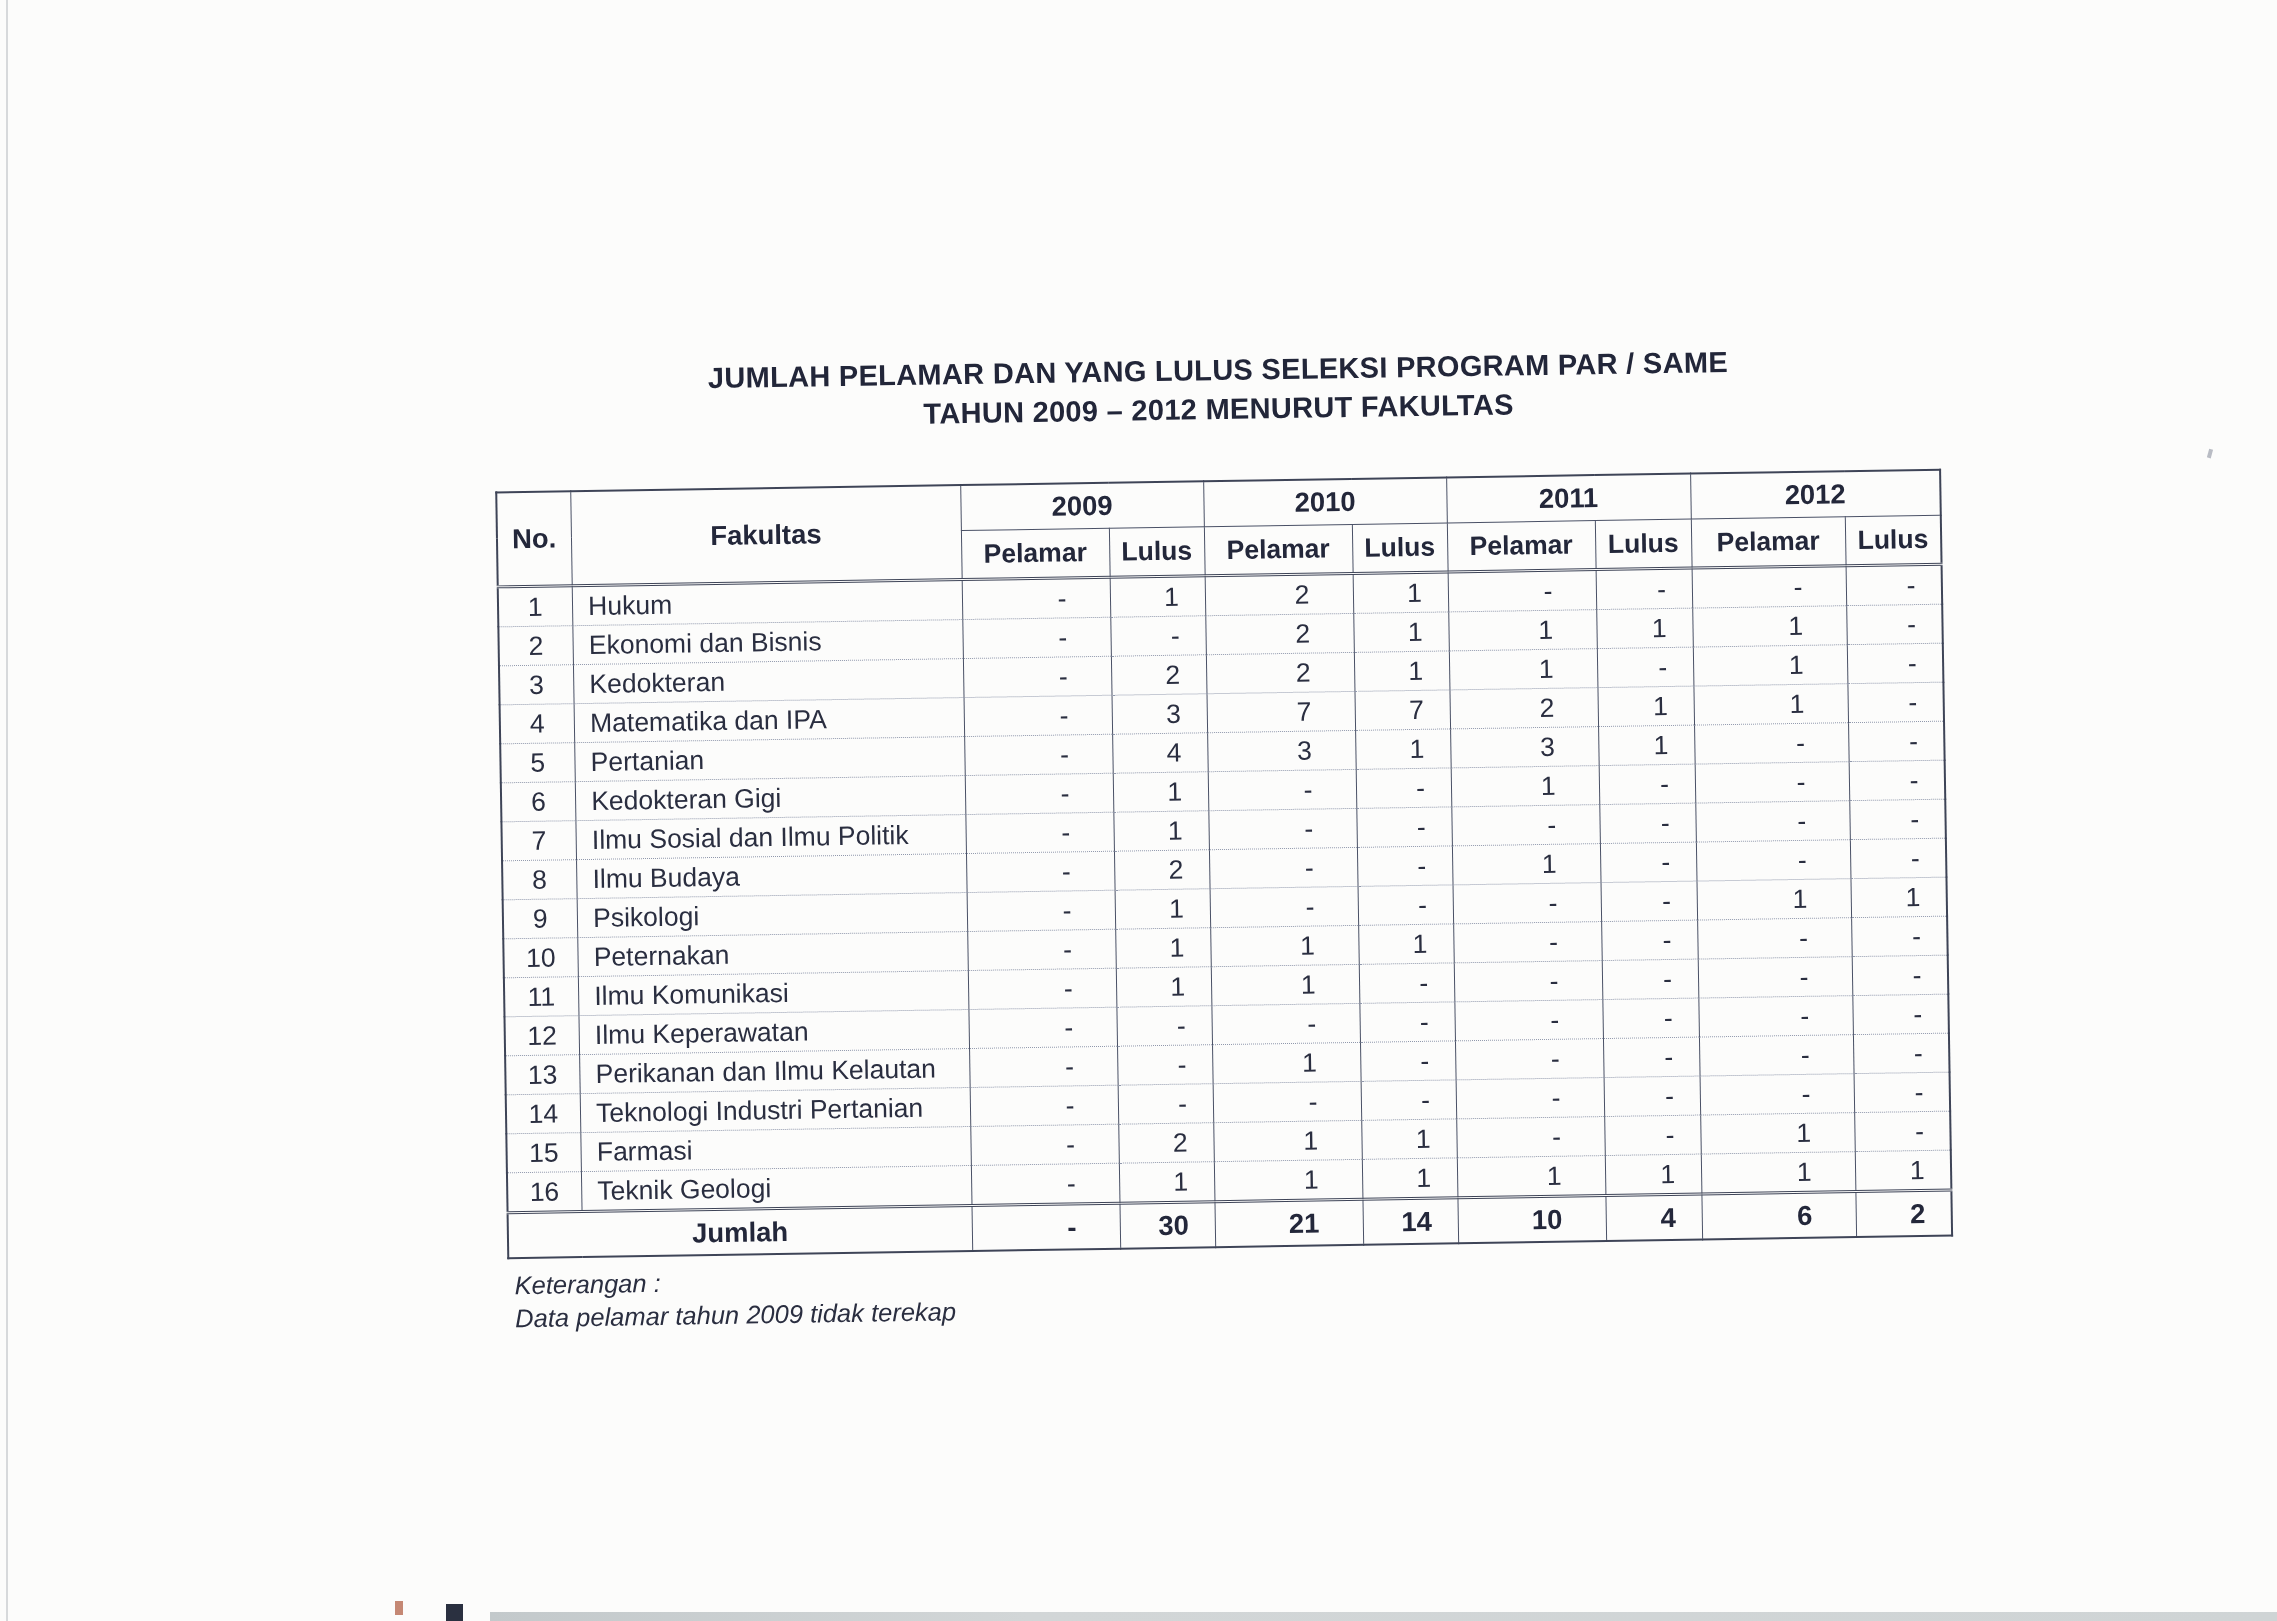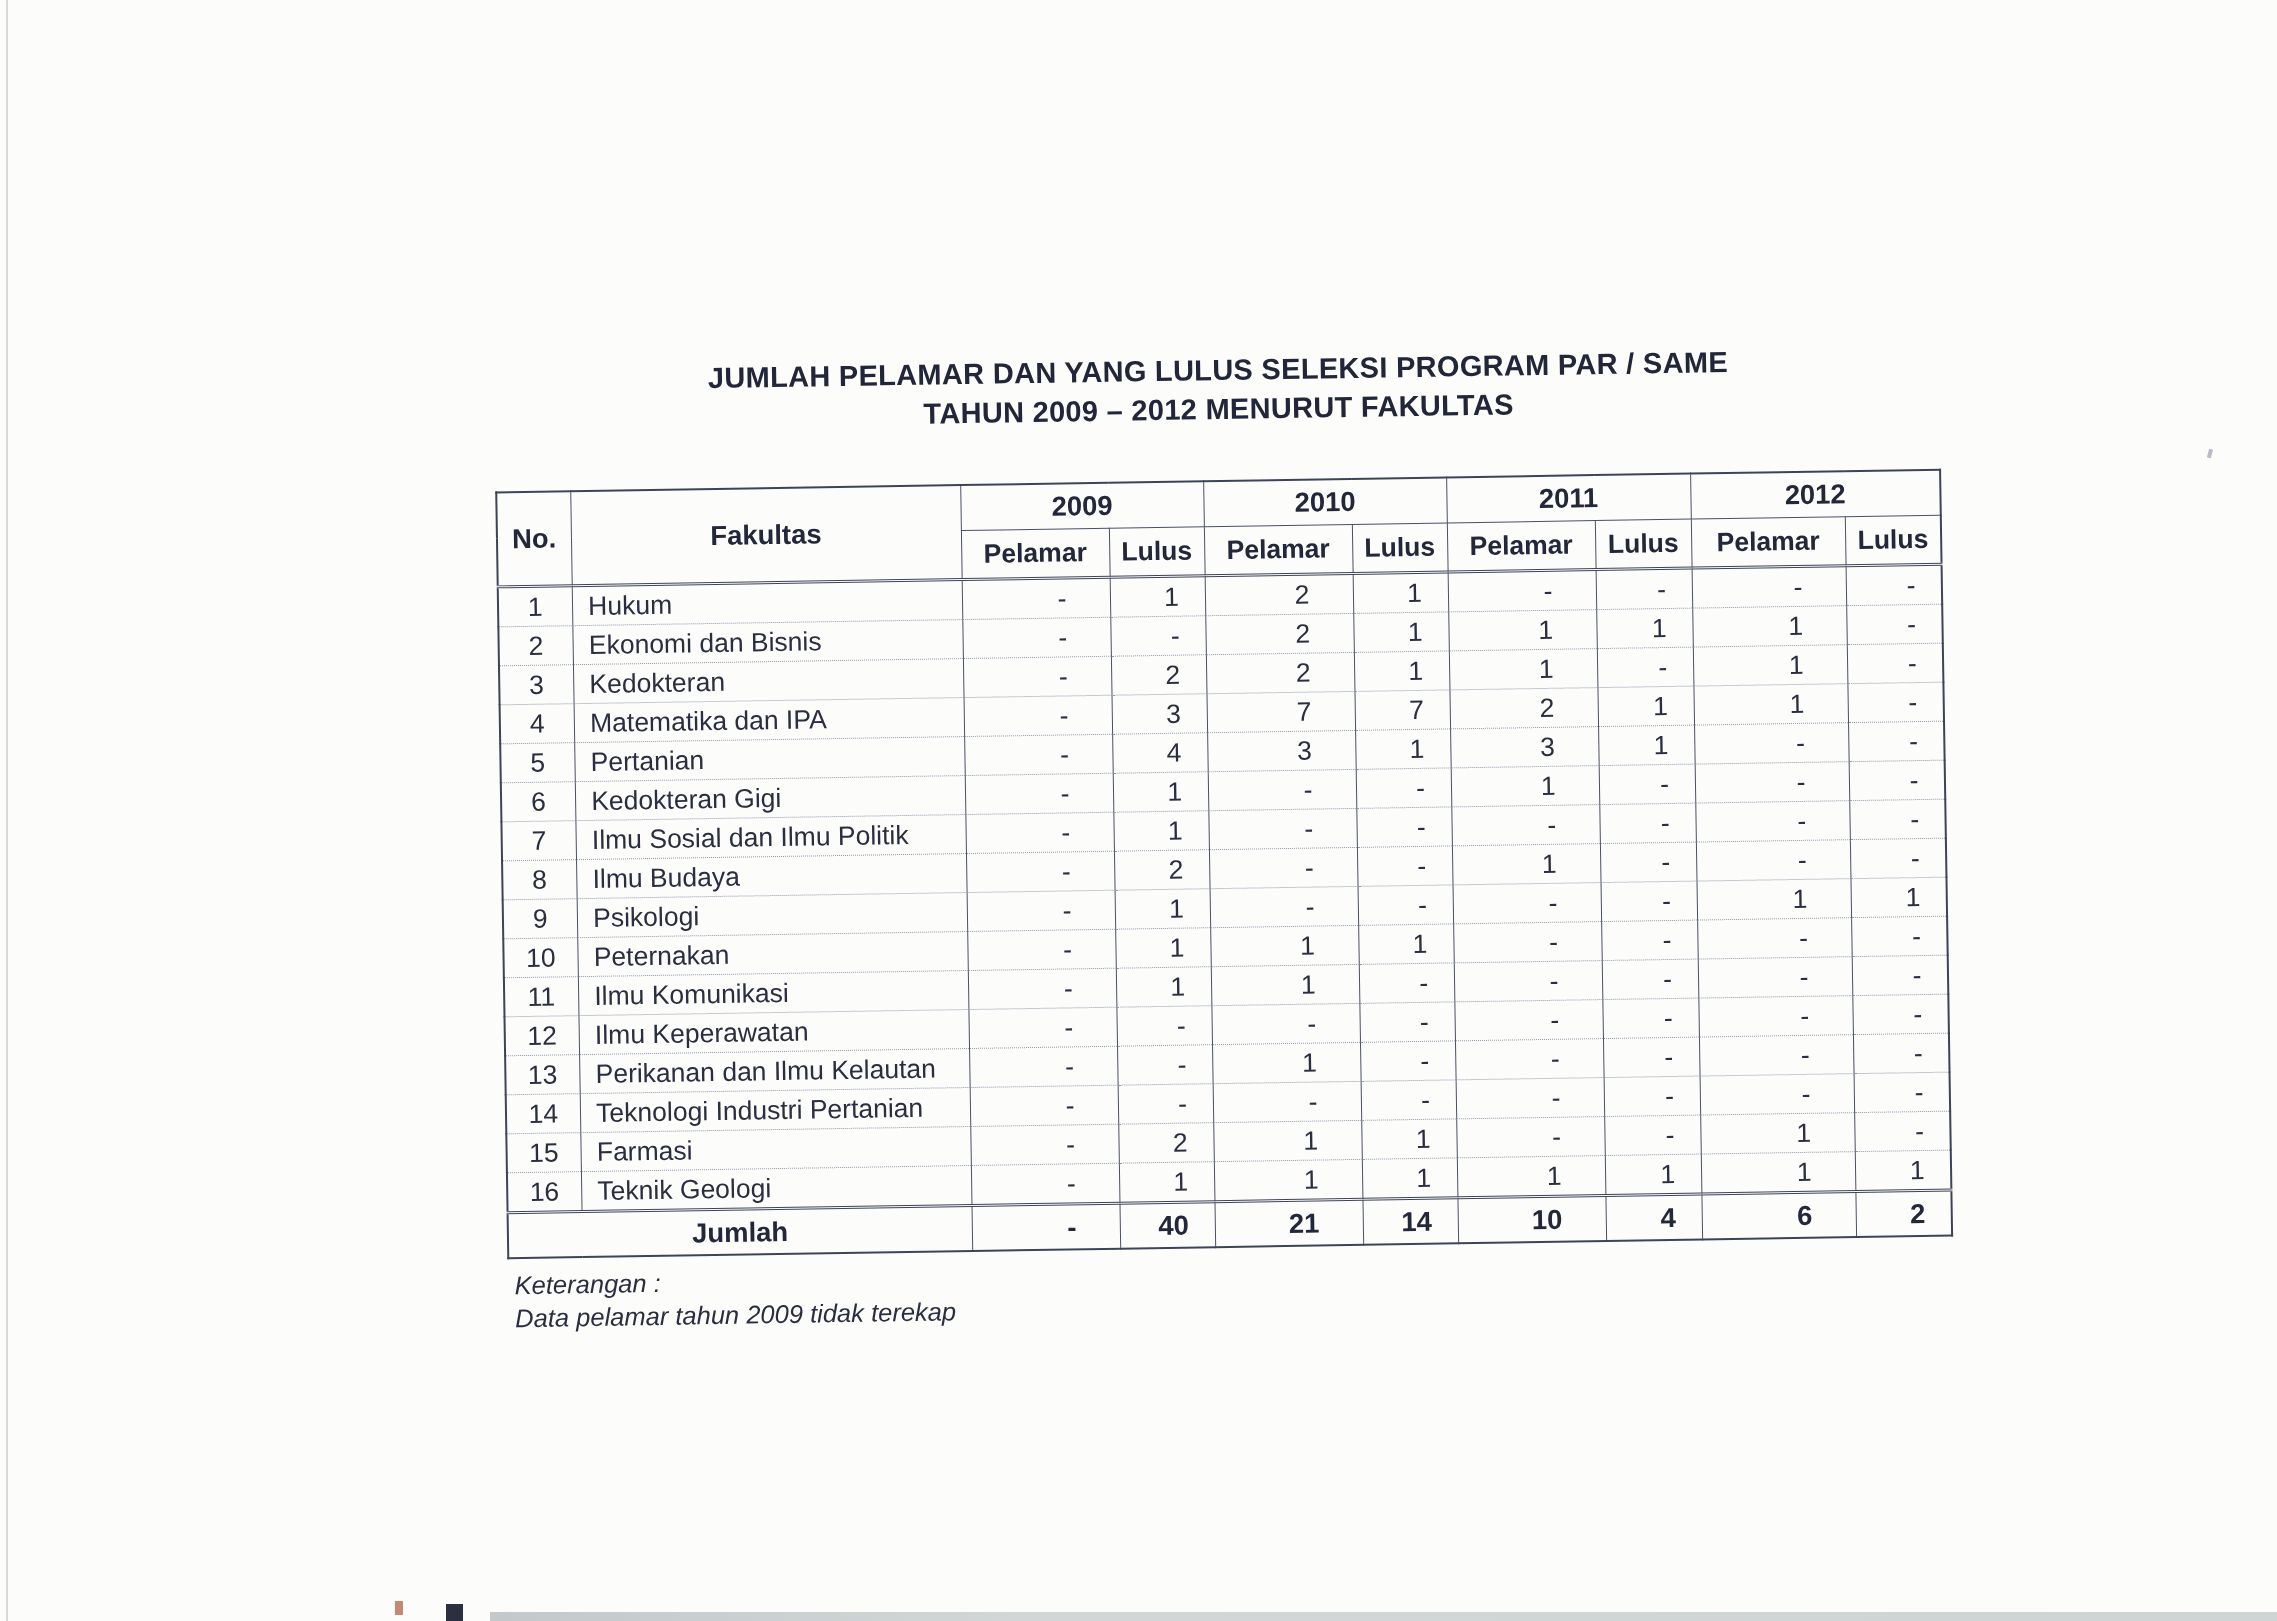--- a/index.html
+++ b/index.html
@@ -292,21 +292,21 @@
           <td class="c-pel">1</td>
           <td class="c-lul">1</td>
           <td class="c-pel">1</td>
           <td class="c-lul">1</td>
         </tr>
       </tbody>
     <tfoot>
       <tr>
         <td colspan="2" class="total-label">Jumlah</td>
         <td class="c-pel">-</td>
-        <td class="c-lul">40</td>
+        <td class="c-lul">30</td>
         <td class="c-pel">21</td>
         <td class="c-lul">14</td>
         <td class="c-pel">10</td>
         <td class="c-lul">4</td>
         <td class="c-pel">6</td>
         <td class="c-lul">2</td>
       </tr>
     </tfoot>
   </table>
 

